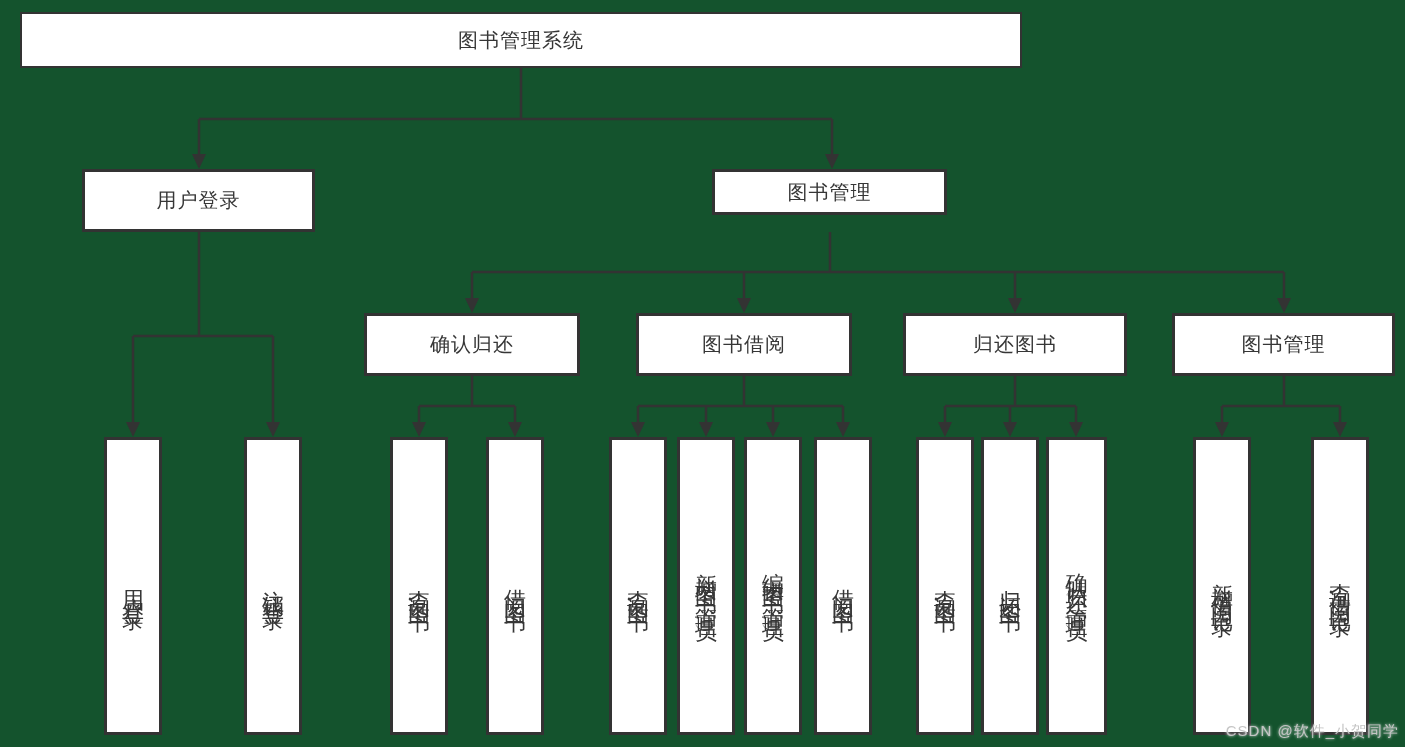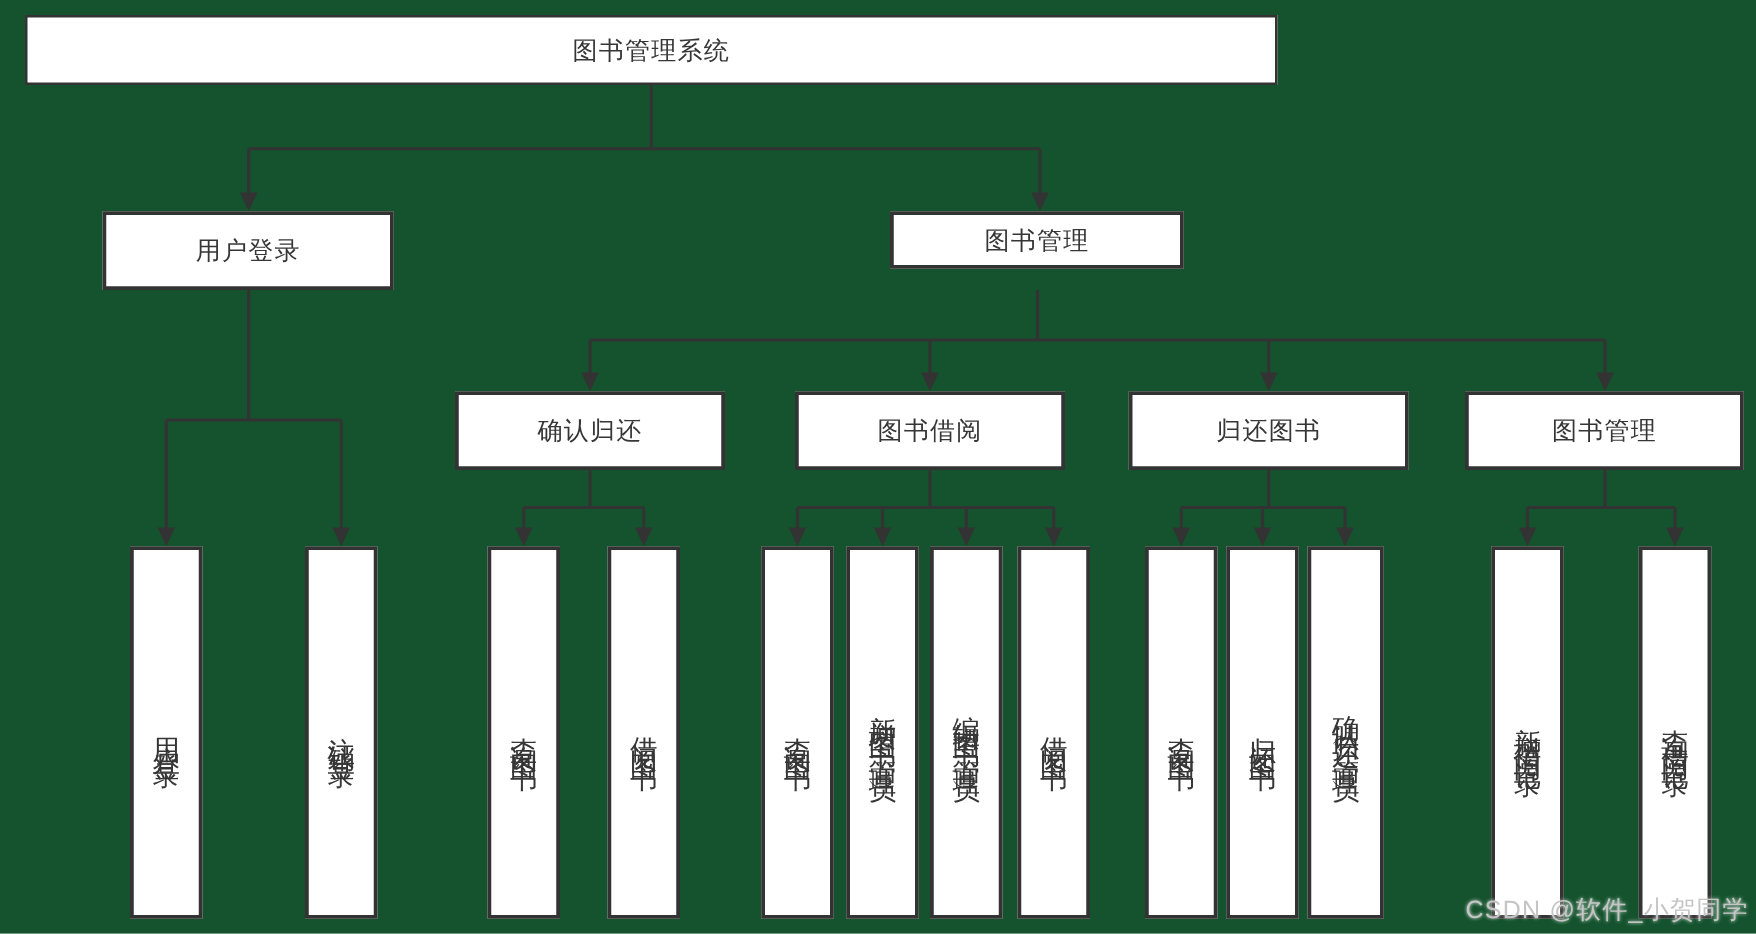--- a/index.html
+++ b/index.html
@@ -36,21 +36,21 @@
     writing-mode: vertical-rl;
     text-orientation: mixed;
     font-size: 22px;
     letter-spacing: 7px;
     line-height: 1;
   }
   .watermark {
     position: absolute;
     right: 6px;
     bottom: 6px;
-    font-size: 20px;
+    font-size: 15px;
     letter-spacing: 1px;
     color: #c5c5c5;
     z-index: 10;
     text-shadow: 0 0 3px rgba(255,255,255,0.9);
     white-space: nowrap;
   }
 </style>
 </head>
 <body>
 

